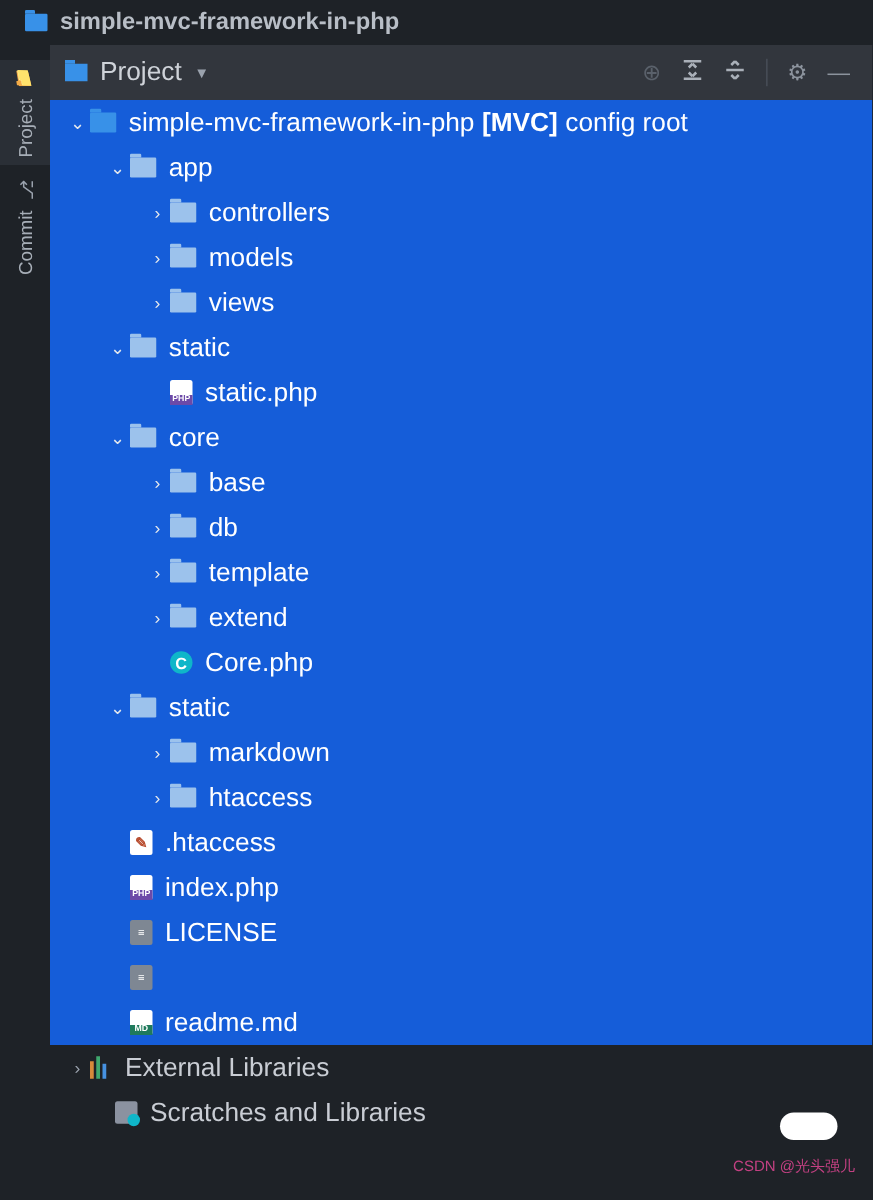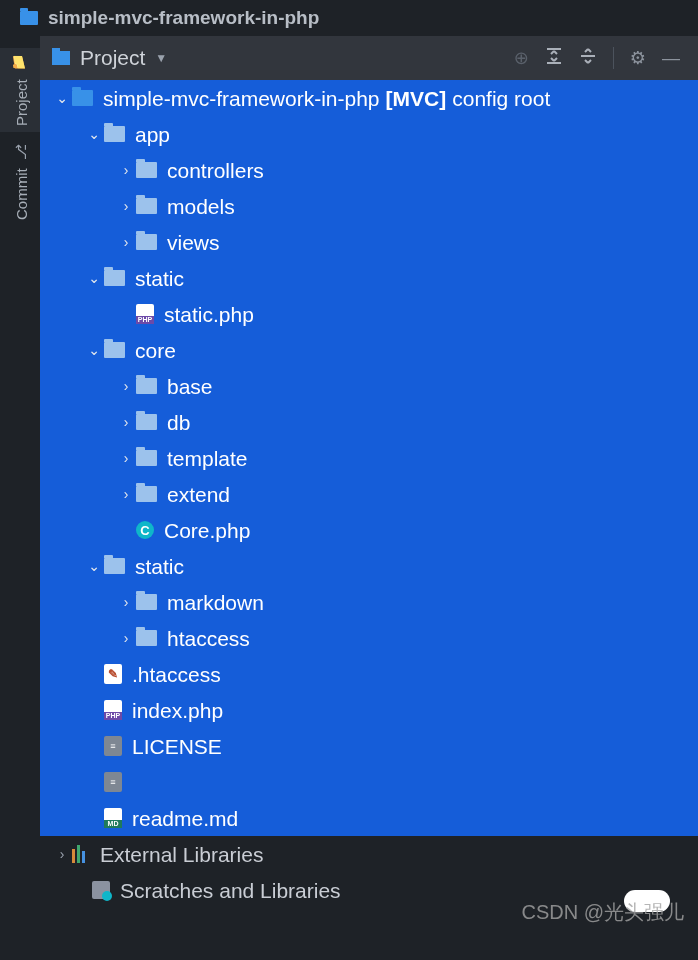--- a/index.html
+++ b/index.html
@@ -53,21 +53,21 @@
 .lib-ico span{width:3px;background:#3fa86e;}
 .lib-ico span:nth-child(1){height:14px;margin-top:4px;background:#d68a3a;}
 .lib-ico span:nth-child(2){height:18px;}
 .lib-ico span:nth-child(3){height:12px;margin-top:6px;background:#4691e0;}
 .scr-ico{width:18px;height:18px;margin-right:10px;position:relative;background:#8b92a0;border-radius:2px;}
 .scr-ico::after{content:"";position:absolute;bottom:-2px;right:-2px;width:10px;height:10px;background:#0fb6c9;border-radius:50%;}
 .label{ }
 .tag{ font-weight:bold; }
 .suffix{ margin-left:6px;text-align:right;}
 
-.watermark{ position:absolute; bottom:34px; right:14px; font-size:20px; color:#a3a3a3; opacity:.8;}
+.watermark{ position:absolute; bottom:18px; right:14px; font-size:12px; color:#ec4899; opacity:.8;}
 .pill{ position:absolute; bottom:48px; right:28px; width:46px; height:22px; background:#fff; border-radius:12px;}
 </style>
 </head>
 <body>
 
 <div class="titlebar">
   <span class="folder-ico"></span>
   <span>simple-mvc-framework-in-php</span>
 </div>
 

